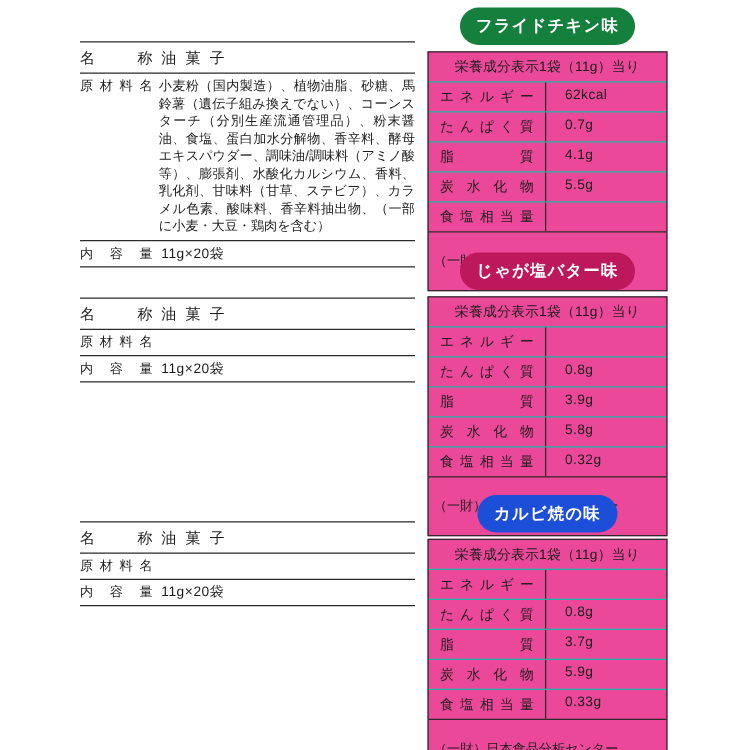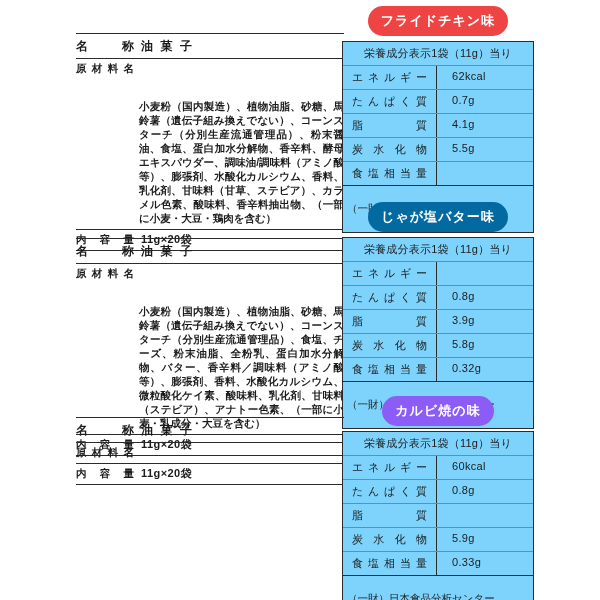--- a/index.html
+++ b/index.html
@@ -5,41 +5,41 @@
   html,body { margin:0; padding:0; }
   body {
     width:600px; height:600px; background:#ffffff; position:relative;
     font-family:"Liberation Sans", sans-serif; color:#1c1c1c;
     overflow:hidden;
   }
   .section { position:absolute; left:0; width:600px; height:196px; }
   .sec1 { top:6px; } .sec2 { top:202px; } .sec3 { top:396px; }
 
   
-  .itable { position:absolute; left:76px; width:268px; border-bottom:1.5px solid #2b2b2b;font-weight:bold; }
+  .itable { position:absolute; left:64px; width:268px; border-bottom:1.5px solid #2b2b2b; }
   .sec1 .itable { top:27px; } .sec2 .itable { top:36px; } .sec3 .itable { top:21px; }
   .irow { display:flex; border-top:1.5px solid #2b2b2b; }
   .ilabel {
     flex:none; width:58px; font-size:10.5px; padding:3px 0;
     text-align:justify; text-align-last:justify;
   }
   .ival { flex:1; font-size:10.5px; padding:3px 0 3px 5px; }
   .name-row .ilabel { font-size:12px; padding:4px 0 3px 0; }
   .name-row .ival { font-size:12px; letter-spacing:0.62em; padding:4px 0 3px 7px; }
-  .ing-row .ival { text-align:justify; line-height:14px; padding-bottom:4px;margin-top:37px; }
+  .ing-row .ival { text-align:justify; line-height:14px; padding-bottom:4px; }
   .qty-row .ival { font-size:11px; padding:2px 0 2px 7px; letter-spacing:0.04em; }
 
   
   .rightcol { position:absolute; left:342px; top:0; width:192px; }
   .badge-wrap { text-align:center; height:30px; }
   .badge {
     display:inline-block; color:#ffffff; font-weight:bold; font-size:13px;
     line-height:1; padding:8px 13px 9px 13px; border-radius:16px; letter-spacing:0.08em;
   }
-  .ntable { margin-top:5px; border:1.5px solid #2b2b2b; background:#7dd3fc; }
+  .ntable { margin-top:5px; border:1.5px solid #2b2b2b; background:#ec4899; }
   .nheader { font-size:11px; text-align:center; padding:4px 1px; letter-spacing:0.02em; }
   .nrow { display:flex; border-top:1px solid #14b8a6; align-items:stretch; }
   .nlabel {
     flex:none; width:94px; box-sizing:border-box; border-right:1px solid #2b2b2b;
     font-size:11px; padding:4px 9px; text-align:justify; text-align-last:justify;
   }
   .nvalue { flex:1; font-size:11px; padding:4px 0 4px 15px; letter-spacing:0.03em; }
   .nfooter { border-top:1px solid #2b2b2b; font-size:10.5px; padding:16px 4px; }
 </style>
 </head>
@@ -55,21 +55,21 @@
       <span class="ilabel">原材料名</span>
       <span class="ival">小麦粉（国内製造）、植物油脂、砂糖、馬鈴薯（遺伝子組み換えでない）、コーンスターチ（分別生産流通管理品）、粉末醤油、食塩、蛋白加水分解物、香辛料、酵母エキスパウダー、調味油/調味料（アミノ酸等）、膨張剤、水酸化カルシウム、香料、乳化剤、甘味料（甘草、ステビア）、カラメル色素、酸味料、香辛料抽出物、（一部に小麦・大豆・鶏肉を含む）</span>
     </div>
     <div class="irow qty-row">
       <span class="ilabel">内容量</span>
       <span class="ival">11g×20袋</span>
     </div>
   </div>
   <div class="rightcol">
     <div class="badge-wrap">
-      <span class="badge" style="background: #ef4444;">フライドチキン味</span>
+      <span class="badge" style="background: #15803d;">フライドチキン味</span>
     </div>
     <div class="ntable">
       <div class="nheader">栄養成分表示1袋（11g）当り</div>
       <div class="nrow">
         <span class="nlabel">エネルギー</span>
         <span class="nvalue">62kcal</span>
       </div>
       <div class="nrow">
         <span class="nlabel">たんぱく質</span>
         <span class="nvalue">0.7g</span>
@@ -91,30 +91,29 @@
 </section>
 
 <section class="section sec2">
   <div class="itable">
     <div class="irow name-row">
       <span class="ilabel">名称</span>
       <span class="ival">油菓子</span>
     </div>
     <div class="irow ing-row">
       <span class="ilabel">原材料名</span>
-      <span class="ival">小麦粉（国内製造）、植物油脂、砂糖、馬鈴薯（遺伝子組み換えでない）、コーンスターチ（分別生産流通管理品）、食塩、チーズ、粉末油脂、全粉乳、蛋白加水分解物、バター、香辛料／調味料（アミノ酸等）、膨張剤、香料、水酸化カルシウム、微粒酸化ケイ素、酸味料、乳化剤、甘味料（ステビア）、アナトー色素、（一部に小麦・乳成分・大豆を含む）</span>
     </div>
     <div class="irow qty-row">
       <span class="ilabel">内容量</span>
       <span class="ival">11g×20袋</span>
     </div>
   </div>
   <div class="rightcol">
     <div class="badge-wrap">
-      <span class="badge" style="background: #0369a1;">じゃが塩バター味</span>
+      <span class="badge" style="background: #be185d;">じゃが塩バター味</span>
     </div>
     <div class="ntable">
       <div class="nheader">栄養成分表示1袋（11g）当り</div>
       <div class="nrow">
         <span class="nlabel">エネルギー</span>
       </div>
       <div class="nrow">
         <span class="nlabel">たんぱく質</span>
         <span class="nvalue">0.8g</span>
       </div>
@@ -144,34 +143,34 @@
     <div class="irow ing-row">
       <span class="ilabel">原材料名</span>
     </div>
     <div class="irow qty-row">
       <span class="ilabel">内容量</span>
       <span class="ival">11g×20袋</span>
     </div>
   </div>
   <div class="rightcol">
     <div class="badge-wrap">
-      <span class="badge" style="background: #8b5cf6;">カルビ焼の味</span>
+      <span class="badge" style="background: #1d4ed8;">カルビ焼の味</span>
     </div>
     <div class="ntable">
       <div class="nheader">栄養成分表示1袋（11g）当り</div>
       <div class="nrow">
         <span class="nlabel">エネルギー</span>
-        <span class="nvalue">60kcal</span>
       </div>
       <div class="nrow">
         <span class="nlabel">たんぱく質</span>
         <span class="nvalue">0.8g</span>
       </div>
       <div class="nrow">
         <span class="nlabel">脂質</span>
+        <span class="nvalue">3.7g</span>
       </div>
       <div class="nrow">
         <span class="nlabel">炭水化物</span>
         <span class="nvalue">5.9g</span>
       </div>
       <div class="nrow">
         <span class="nlabel">食塩相当量</span>
         <span class="nvalue">0.33g</span>
       </div>
       <div class="nfooter">（一財）日本食品分析センター</div>

